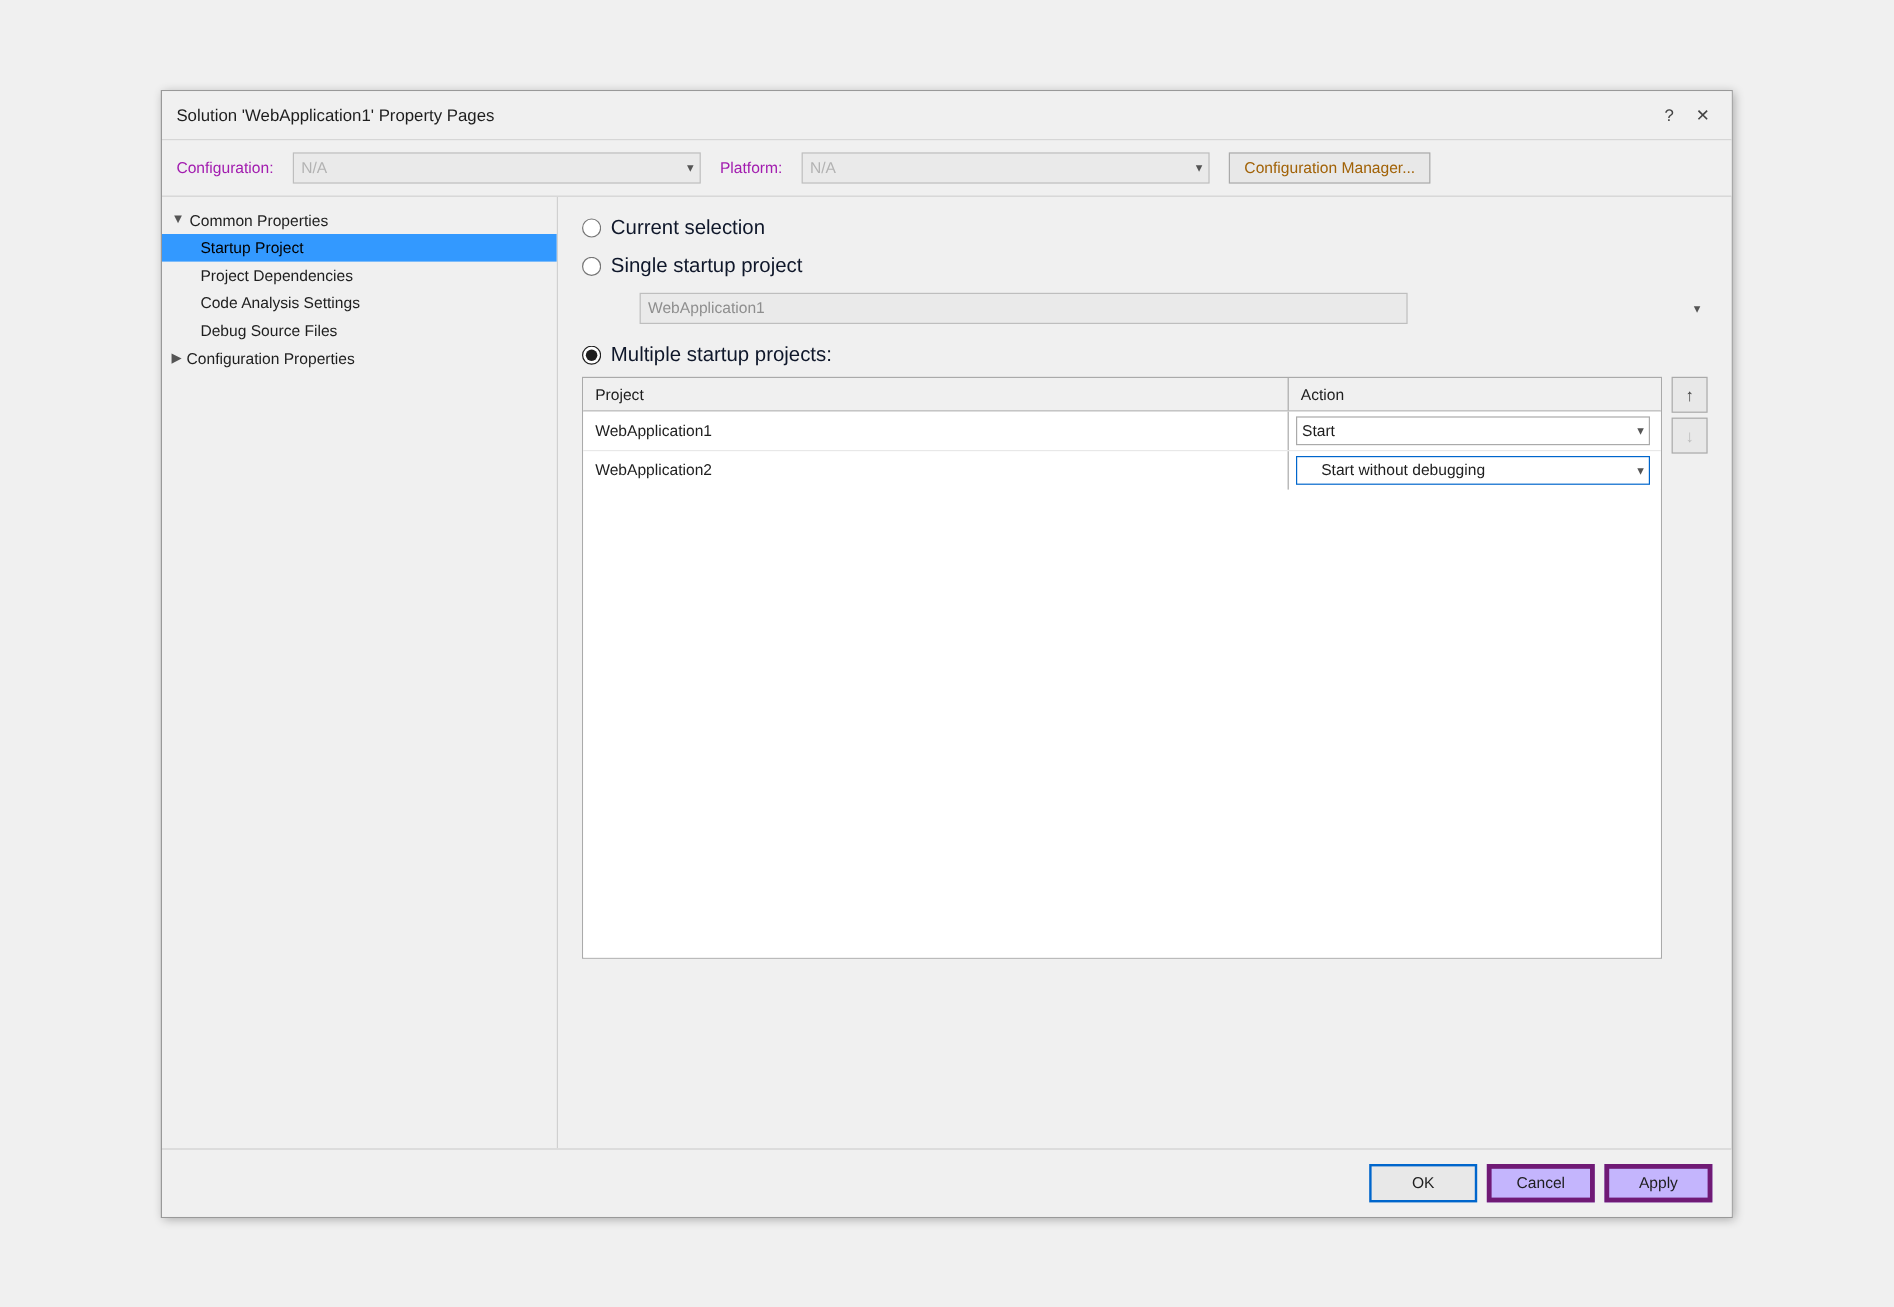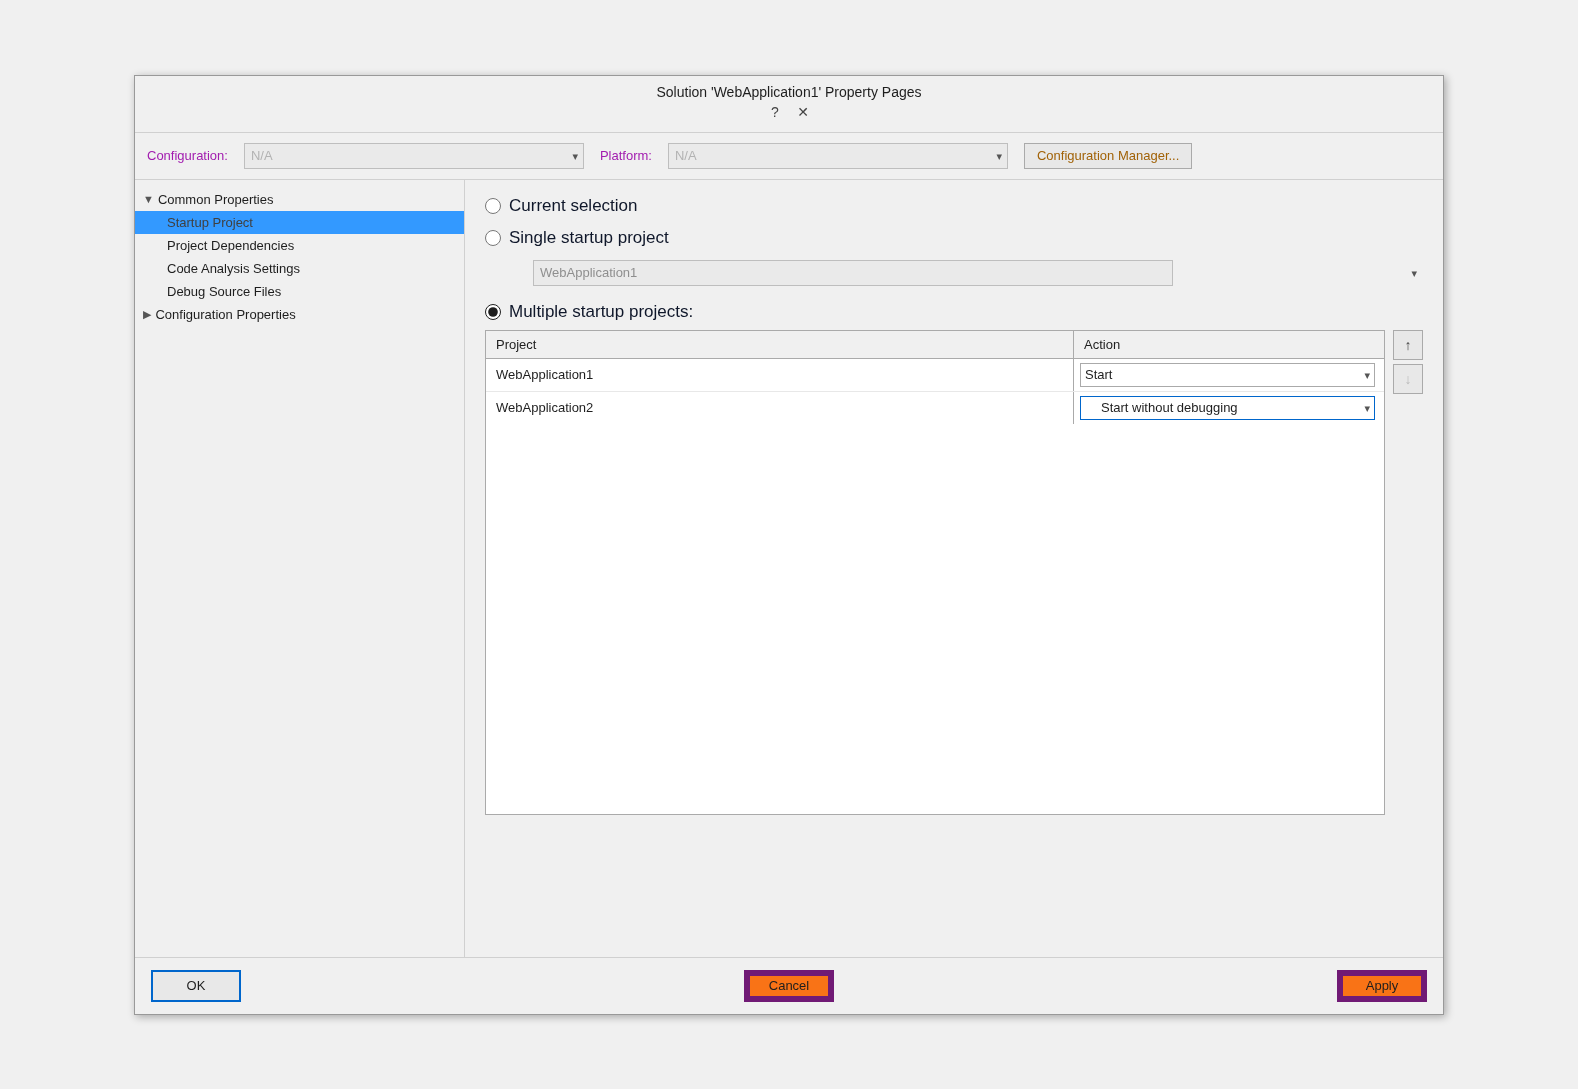--- a/index.html
+++ b/index.html
@@ -22,21 +22,20 @@
       flex-direction: column;
     }
     .title-bar {
       background: #f0f0f0;
       padding: 8px 12px;
       display: flex;
       align-items: center;
       justify-content: space-between;
       border-bottom: 1px solid #d0d0d0;
       min-height: 40px;
-      flex-direction: column;
     }
     .title-text {
       font-size: 14px;
       color: #1e1e1e;
       font-weight: normal;
     }
     .title-buttons {
       display: flex;
       gap: 4px;
     }
@@ -131,21 +130,21 @@
     }
     .sidebar-item {
       padding: 4px 8px 4px 32px;
       font-size: 13px;
       color: #1e1e1e;
       cursor: pointer;
       user-select: none;
     }
     .sidebar-item.selected {
       background: #3399ff;
-      color: #404040;
+      color: #000000;
     }
     .sidebar-config-section {
       display: flex;
       align-items: center;
       padding: 4px 8px;
       font-size: 13px;
       color: #1e1e1e;
       cursor: pointer;
     }
     .sidebar-config-section .arrow {
@@ -335,33 +334,33 @@
       color: #444;
     }
     .arrow-btn:disabled, .arrow-btn.disabled {
       color: #bbb;
       cursor: default;
       background: #e8e8e8;
     }
     .bottom-bar {
       padding: 12px 16px;
       display: flex;
-      justify-content: space-between;
+      justify-content: flex-end;
       gap: 8px;
       border-top: 1px solid #d0d0d0;
       background: #f0f0f0;
     }
     .bottom-btn {
       height: 32px;
       min-width: 90px;
       padding: 0 16px;
       font-size: 13px;
       cursor: pointer;
-      border: 6px solid #701a75;
-      background: #f97316;
+      border: 4px solid #701a75;
+      background: #c4b5fd;
       color: #1e1e1e;
     }
     .bottom-btn.primary {
       border: 2px solid #0066cc;
       background: #e8e8e8;
     }
   </style>
 </head>
 <body>
 

